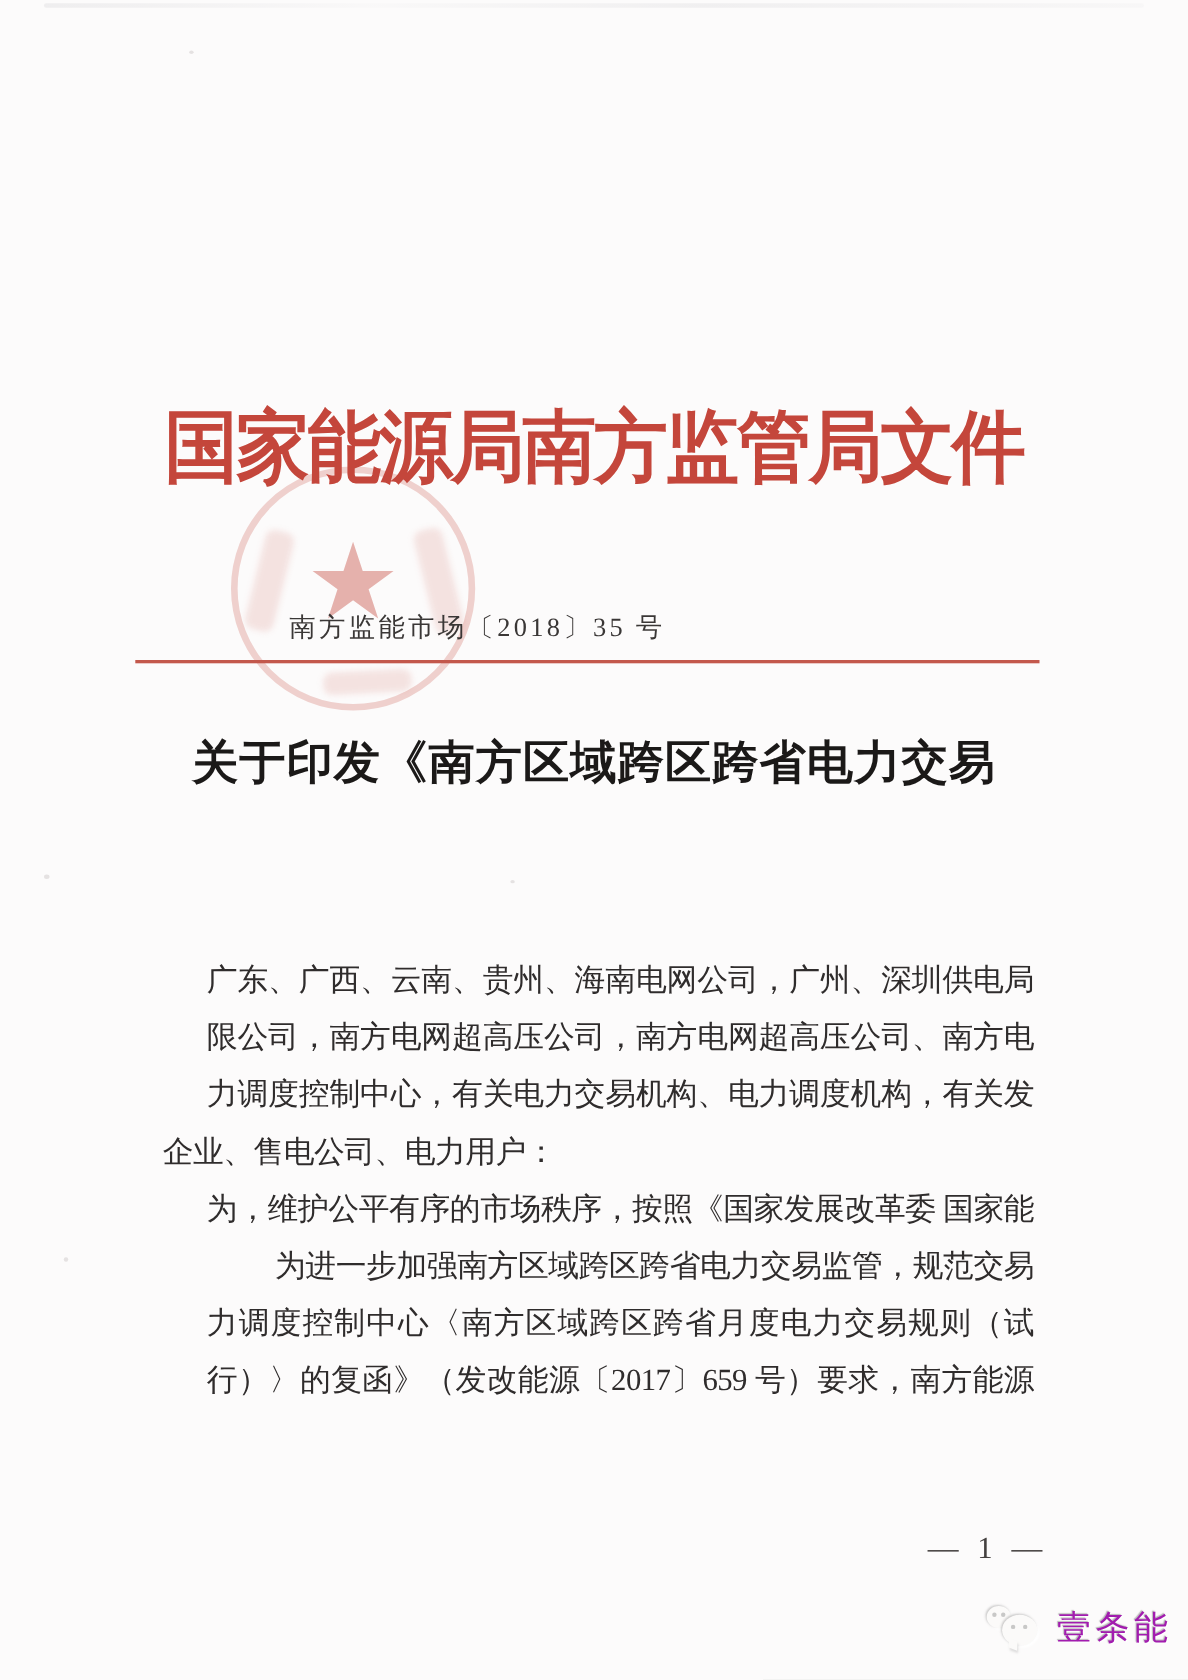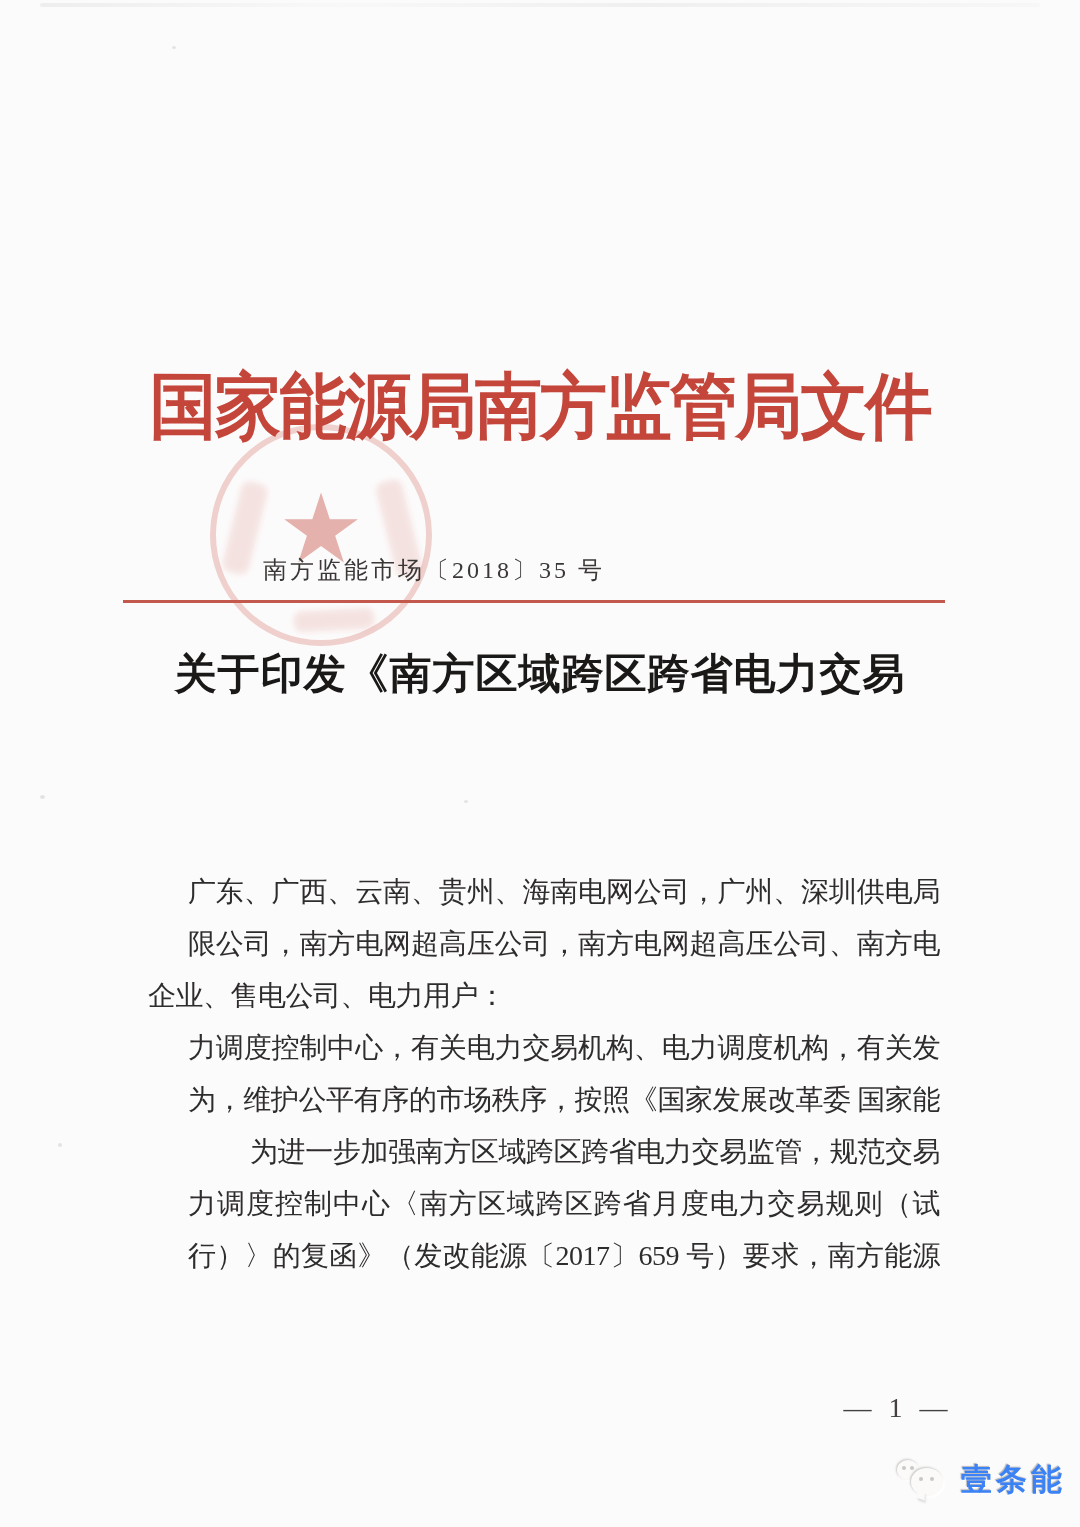--- a/index.html
+++ b/index.html
@@ -53,21 +53,21 @@
   .doc-number{
     position:absolute;left:0;top:554px;width:868px;
     text-align:center;
     font-size:24px;color:#3a3736;letter-spacing:3px;
   }
   .red-divider{
     position:absolute;left:123px;top:600px;width:822px;height:3px;
     background:#c3584c;
   }
   .doc-title{
-    position:absolute;left:0;top:640px;width:1080px;
+    position:absolute;left:0;top:660px;width:1080px;
     text-align:center;
     font-size:42px;font-weight:bold;color:#1b1918;
     line-height:68px;letter-spacing:1px;font-family:Liberation Serif, serif;
   }
   .body-block{
     position:absolute;left:148px;top:866px;width:792px;
     font-size:28px;color:#2f2c2c;
     letter-spacing:-0.5px;
   }
   .line{
@@ -101,22 +101,22 @@
     background:rgba(125,125,125,.40);
   }
   .bub.small .e1{left:5px;top:6px;}  .bub.small .e2{left:13px;top:6px;}
   .bub.big .e1{left:8px;top:9px;}    .bub.big .e2{left:19px;top:9px;}
   .bub .tail{
     position:absolute;width:8px;height:8px;background:#fbfaf9;
     bottom:-3px;left:6px;transform:rotate(20deg) skewX(18deg);
     box-shadow:1px 2px 2px rgba(130,130,130,.25);
   }
   .wm-text{
-    font-size:31px;font-weight:bold;letter-spacing:4px;
-    color:#3b82f6;
+    font-size:31px;font-weight:normal;letter-spacing:4px;
+    color:#a21caf;
     text-shadow:-1px -1px 1px rgba(108,108,108,.48),1px 1px 1px #ffffff;
     font-family:"Liberation Sans","DejaVu Sans",sans-serif;
   }
 </style>
 </head>
 <body>
 
 <div class="page">
 
   <div class="top-smudge"></div>
@@ -138,22 +138,22 @@
 
   <div class="red-divider"></div>
 
   <div class="doc-title">
     <div>关于印发《南方区域跨区跨省电力交易</div>
   </div>
 
   <div class="body-block">
     <div class="line jl">广东、广西、云南、贵州、海南电网公司，广州、深圳供电局有</div>
     <div class="line jl">限公司，南方电网超高压公司，南方电网超高压公司、南方电网电</div>
+    <div class="line jl">力调度控制中心，有关电力交易机构、电力调度机构，有关发电</div>
     <div class="line">企业、售电公司、电力用户：</div>
-    <div class="line jl">力调度控制中心，有关电力交易机构、电力调度机构，有关发电</div>
     <div class="line jl">为，维护公平有序的市场秩序，按照《国家发展改革委 国家能</div>
     <div class="line jl indent">为进一步加强南方区域跨区跨省电力交易监管，规范交易行</div>
     <div class="line jl">力调度控制中心〈南方区域跨区跨省月度电力交易规则（试</div>
     <div class="line jl">行）〉的复函》（发改能源〔2017〕659 号）要求，南方能源监管</div>
   </div>
 
   <div class="page-number">— 1 —</div>
 
   <div class="watermark">
     <div class="wm-logo">

